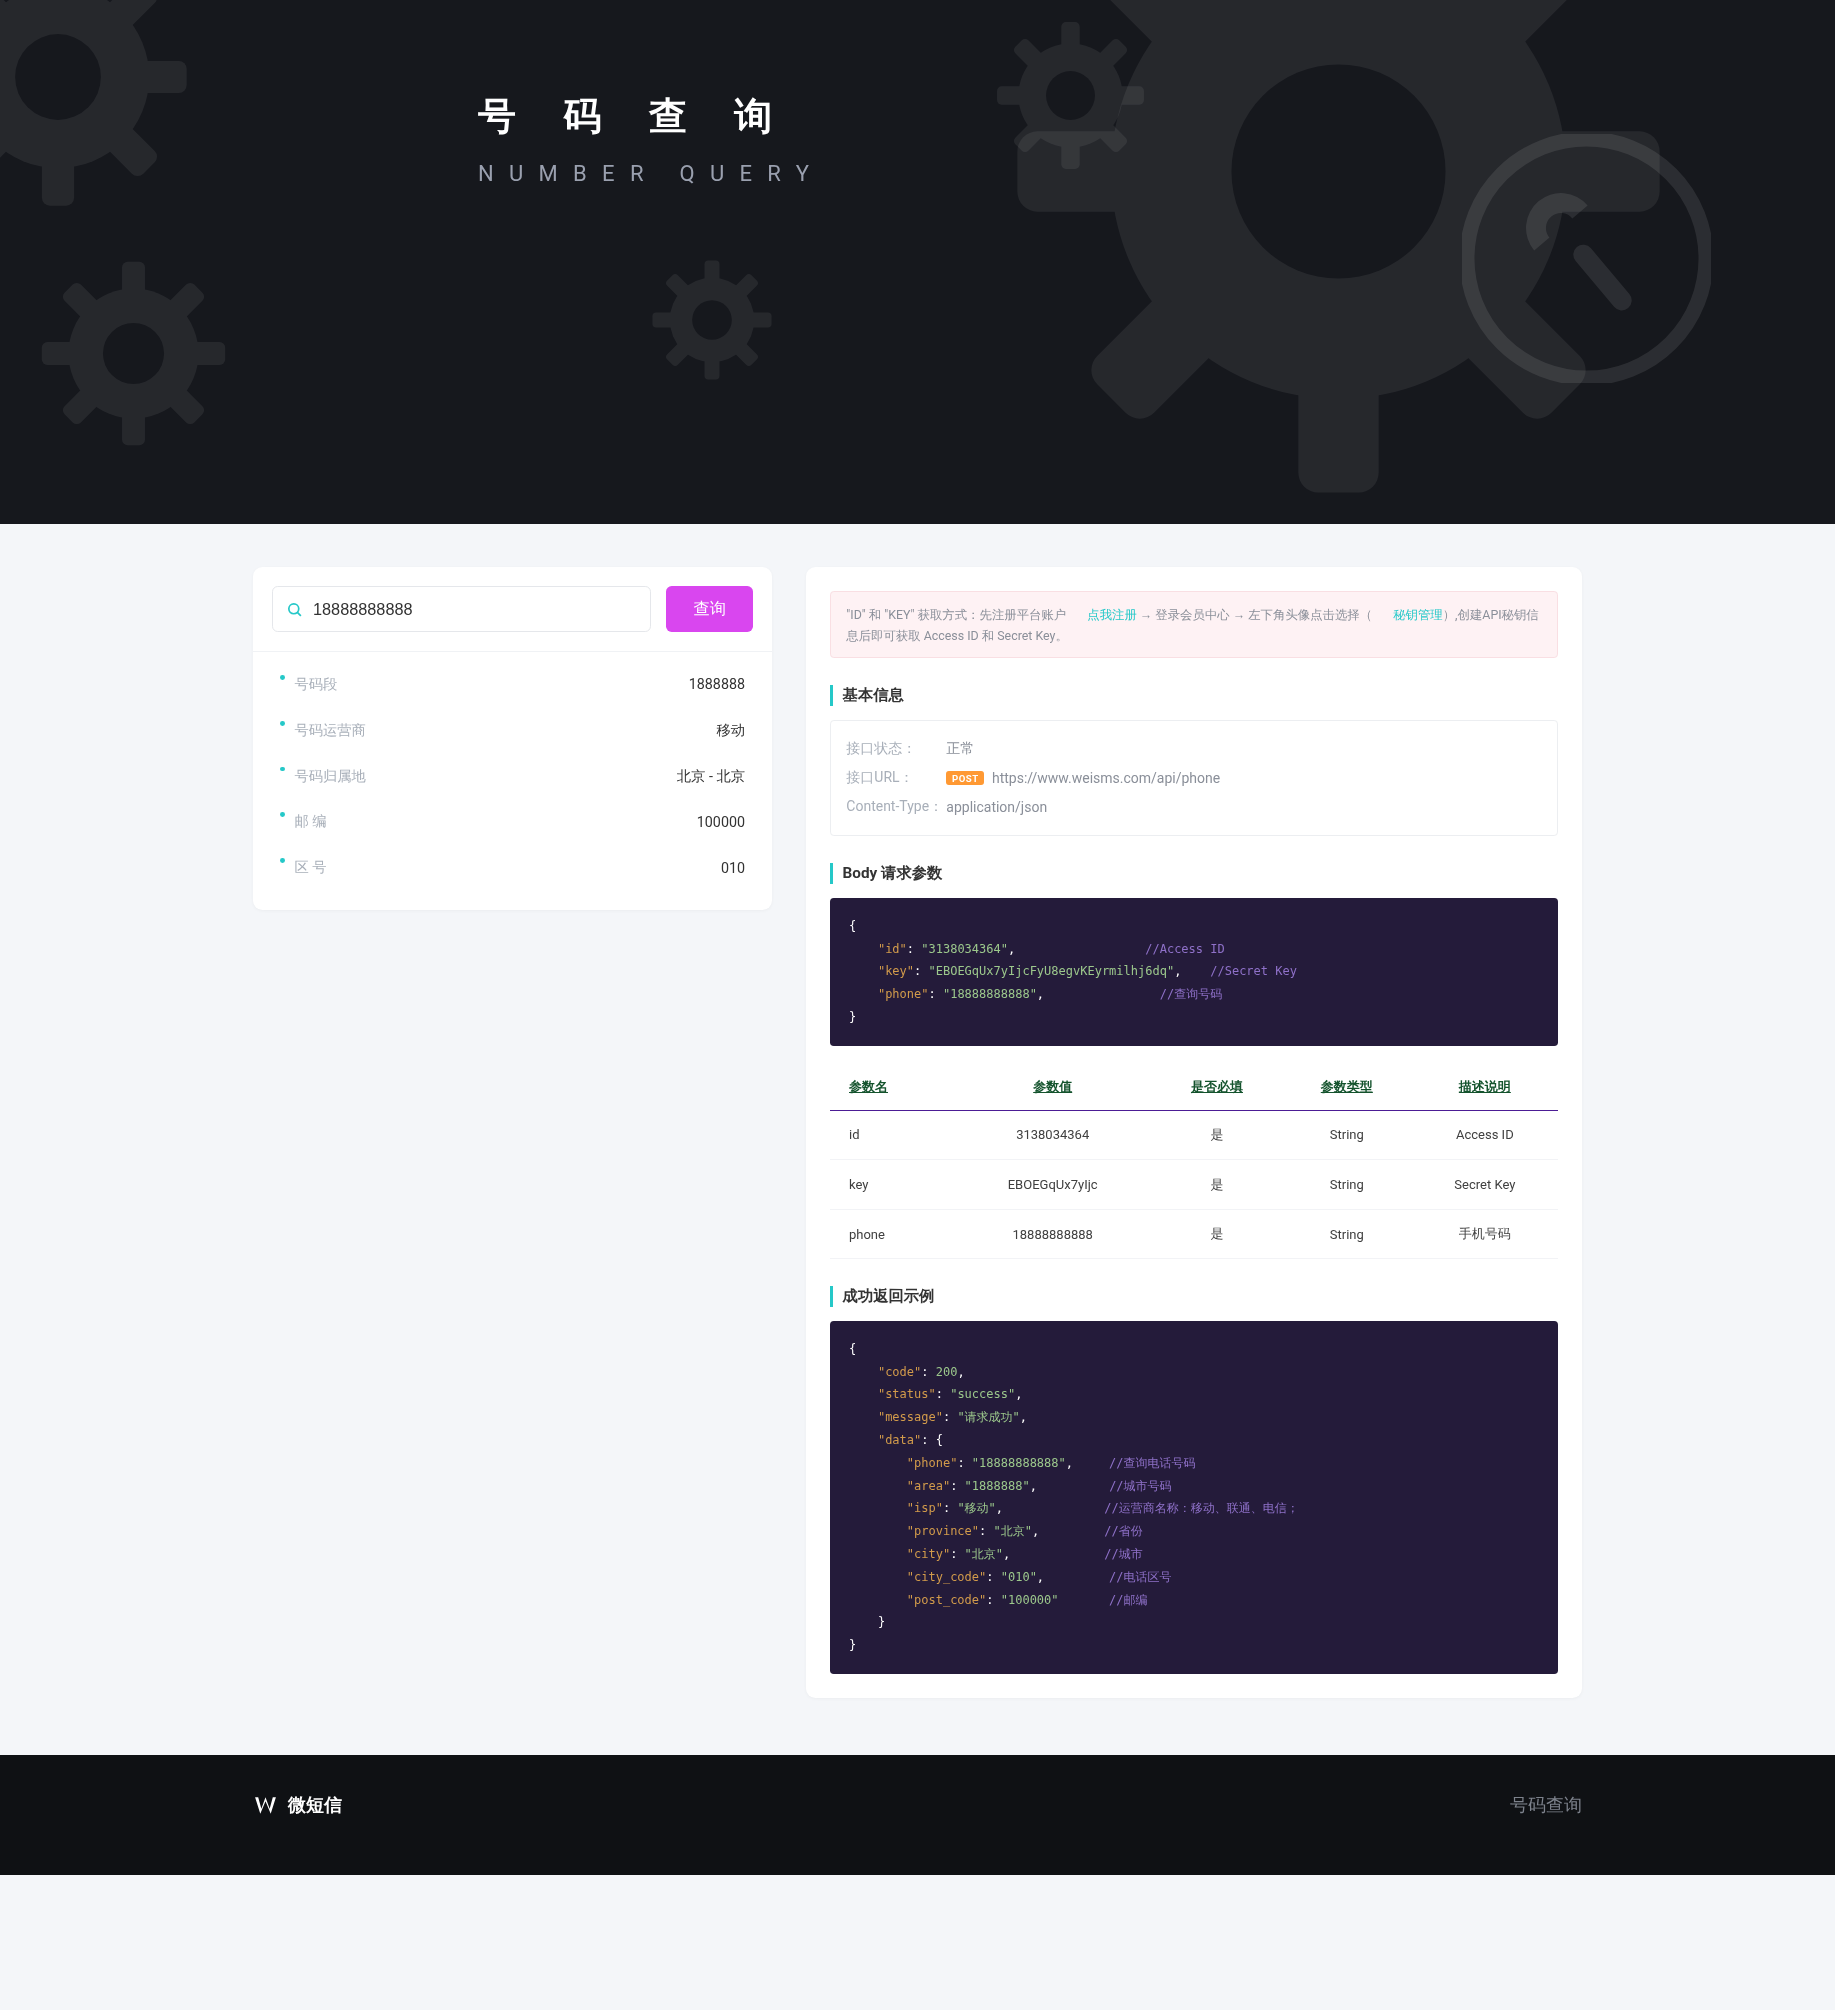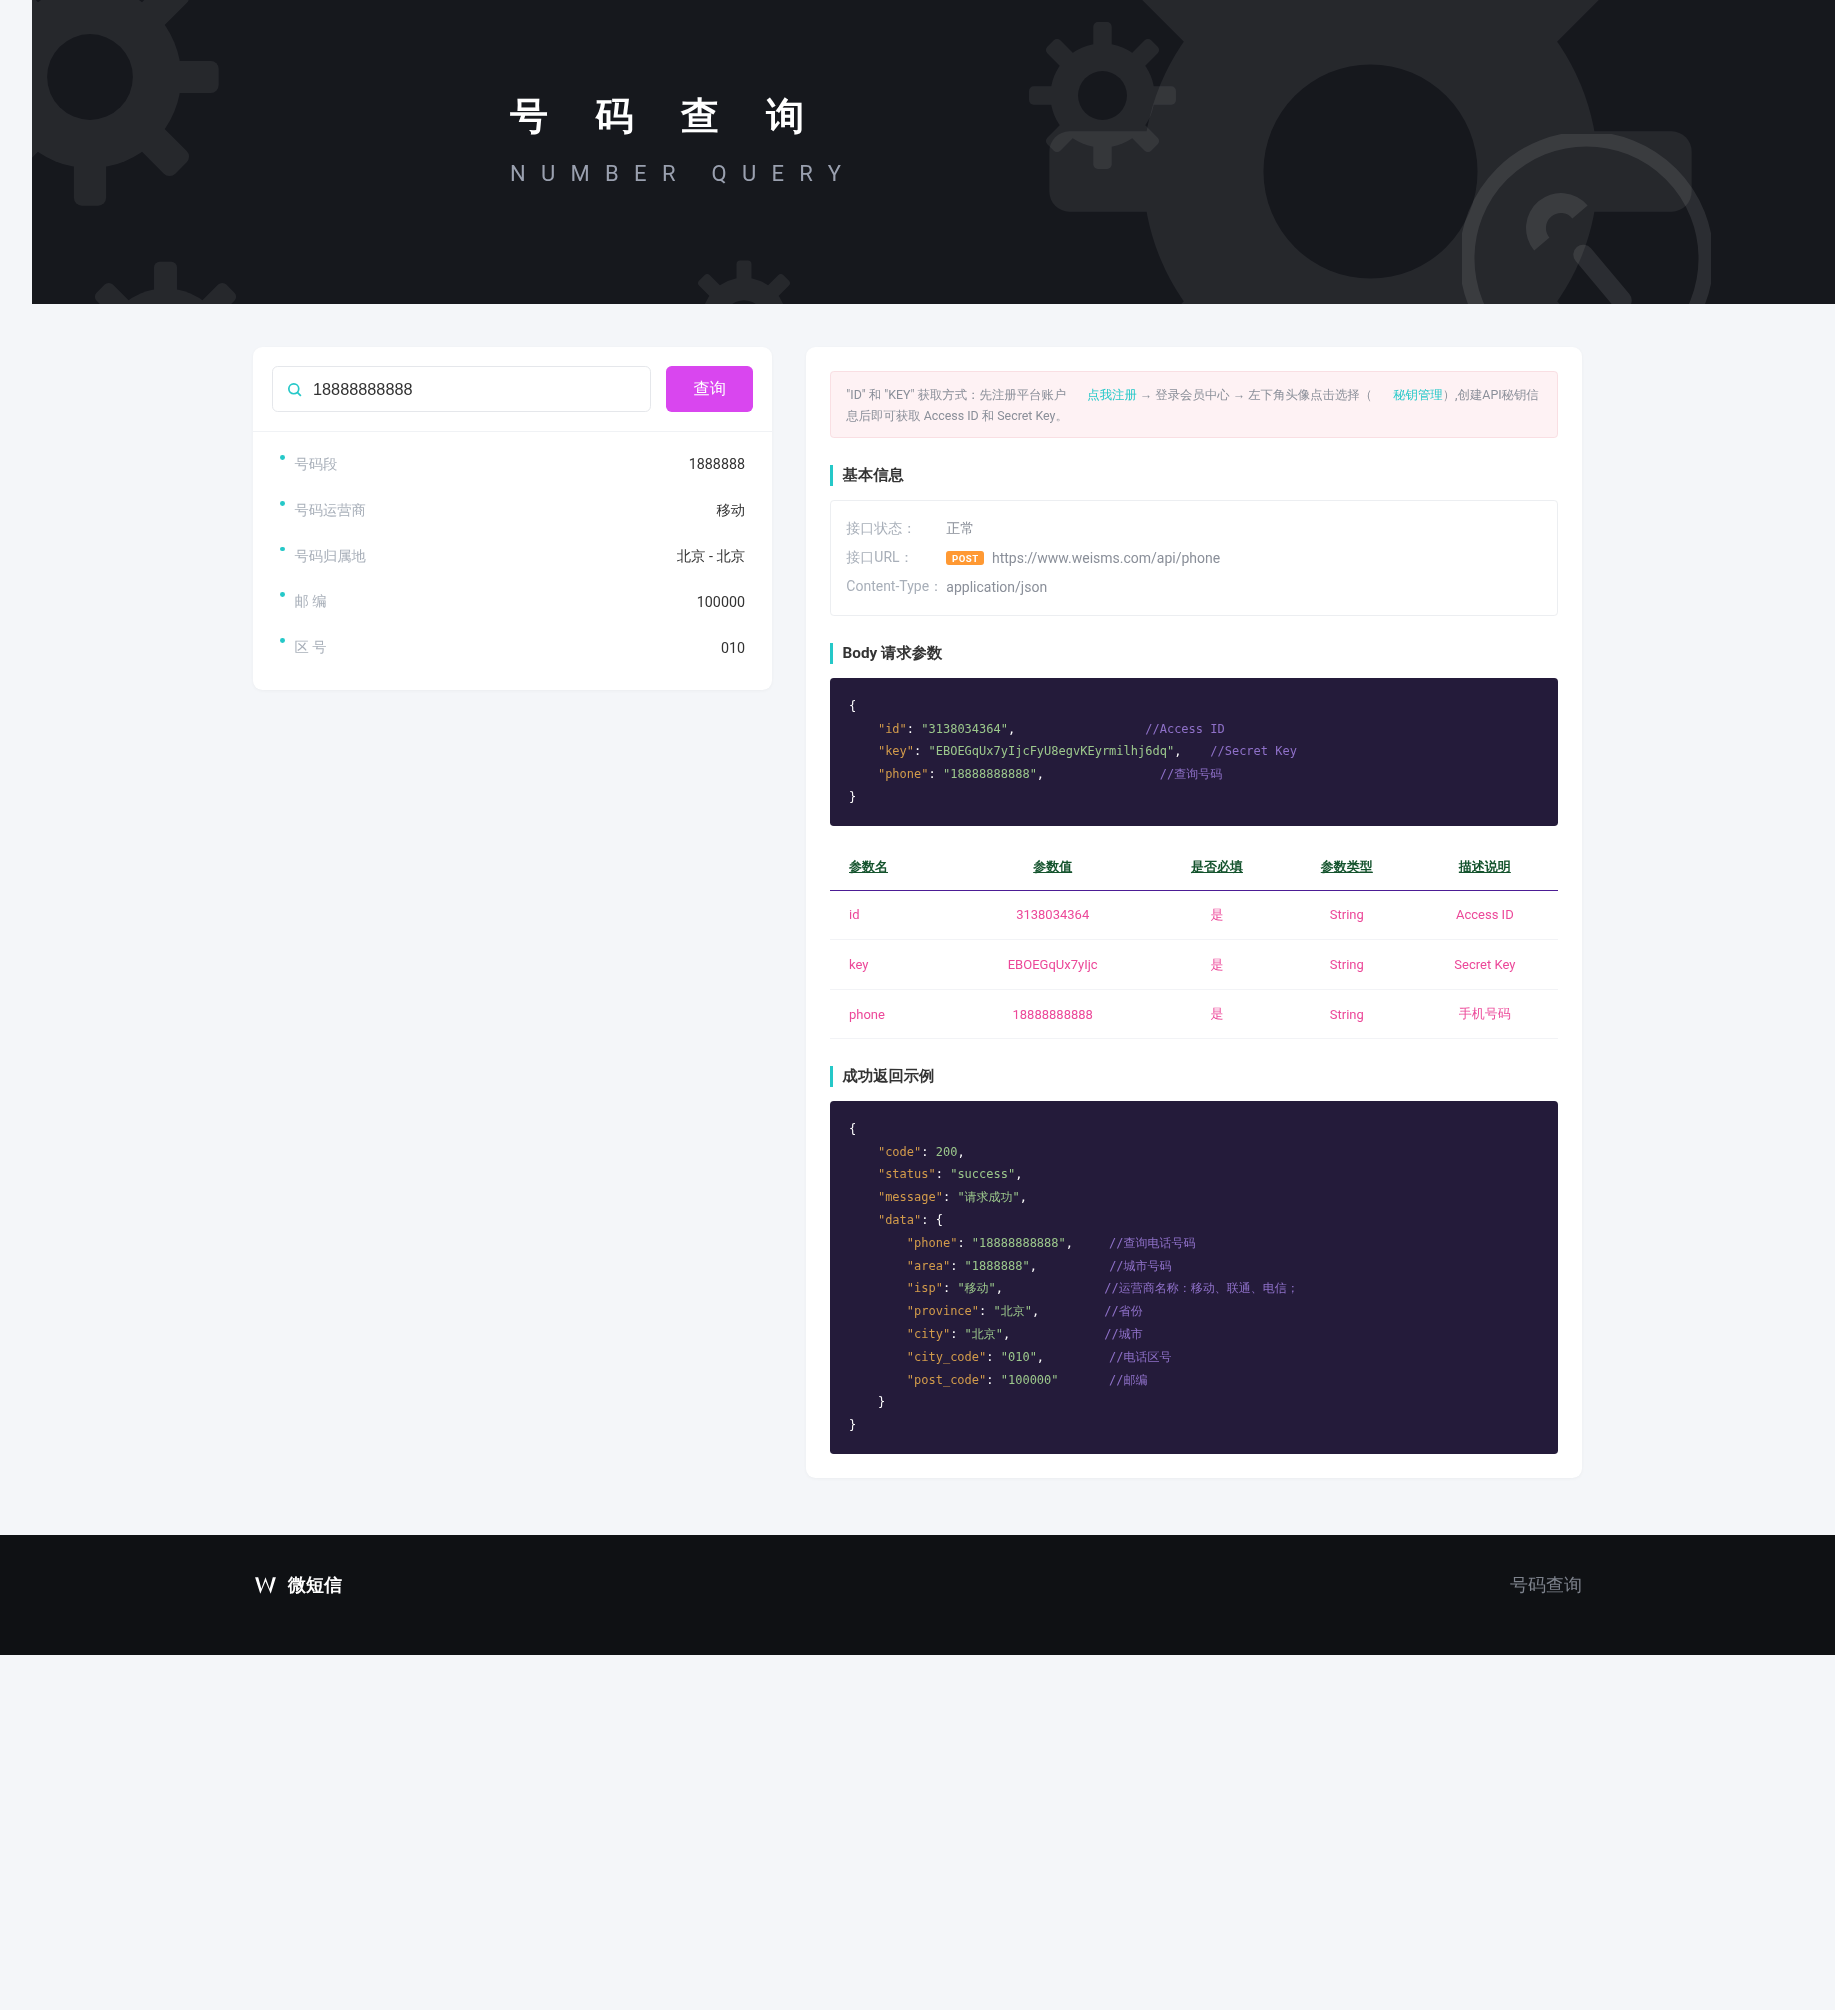--- a/index.html
+++ b/index.html
@@ -1,19 +1,19 @@
 <!DOCTYPE html>
 <html><head>
 <meta charset="utf-8">
 <style>
 * { margin: 0; padding: 0; box-sizing: border-box; }
 body { font-family: -apple-system, BlinkMacSystemFont, "Segoe UI", Roboto, "Helvetica Neue", Arial, sans-serif; background: #f4f6f9; color: #333; }
 
 
-.hero { background: #16181d; height: 304px; position: relative; overflow: hidden; margin-left: 32px; }
+.hero { background: #16181d; height: 524px; position: relative; overflow: hidden; }
 .hero-titles { padding-top: 91px; padding-left: 478px; position: relative; z-index: 2; }
 .hero-title { color: #fff; font-size: 38px; font-weight: 700; letter-spacing: 19px; }
 .hero-sub { color: #9aa0af; font-size: 22px; letter-spacing: 15.3px; margin-top: 19px; }
 
 
 .gear { position: absolute; opacity: 0.065; z-index: 1; }
 .gear svg { display: block; }
 
 
 .wrap { max-width: 1329px; margin: 0 auto; padding: 43px 0 57px; display: flex; gap: 34px; }
@@ -55,21 +55,21 @@
 .code { background: #241b3a; border-radius: 3.8px; padding: 17px 19px; font-family: Consolas, Monaco, monospace; font-size: 12px; line-height: 1.9; color: #fff; overflow-x: auto; }
 .code .k { color: #d29b4b; }
 .code .s { color: #9cc88c; }
 .code .c { color: #8f71c9; }
 .line { white-space: pre; }
 
 
 .tbl { width: 100%; border-collapse: collapse; margin-top: 19px; font-size: 13px; }
 .tbl th { text-align: center; padding: 13.4px 9.6px; font-weight: 700; color: #14532d; border-bottom: 1px solid #4c1d95; text-decoration: underline; }
 .tbl th:first-child { text-align: left; padding-left: 19px; }
-.tbl td { text-align: center; padding: 15.3px 9.6px; color: #ec4899; border-bottom: 1px solid #f2f3f6; }
+.tbl td { text-align: center; padding: 15.3px 9.6px; color: #404040; border-bottom: 1px solid #f2f3f6; }
 .tbl td:first-child { text-align: left; padding-left: 19px; }
 
 
 .footer { background: #0f1114; padding: 38px 0 57px; }
 .foot-in { max-width: 1329px; margin: 0 auto; display: flex; justify-content: space-between; align-items: flex-start; }
 .logo { color: #fff; font-size: 18px; font-weight: 700; display: flex; align-items: center; gap: 10px; }
 .foot-link { color: #7d828c; font-size: 18px; text-decoration: none; }
 </style>
 </head>
 <body>

